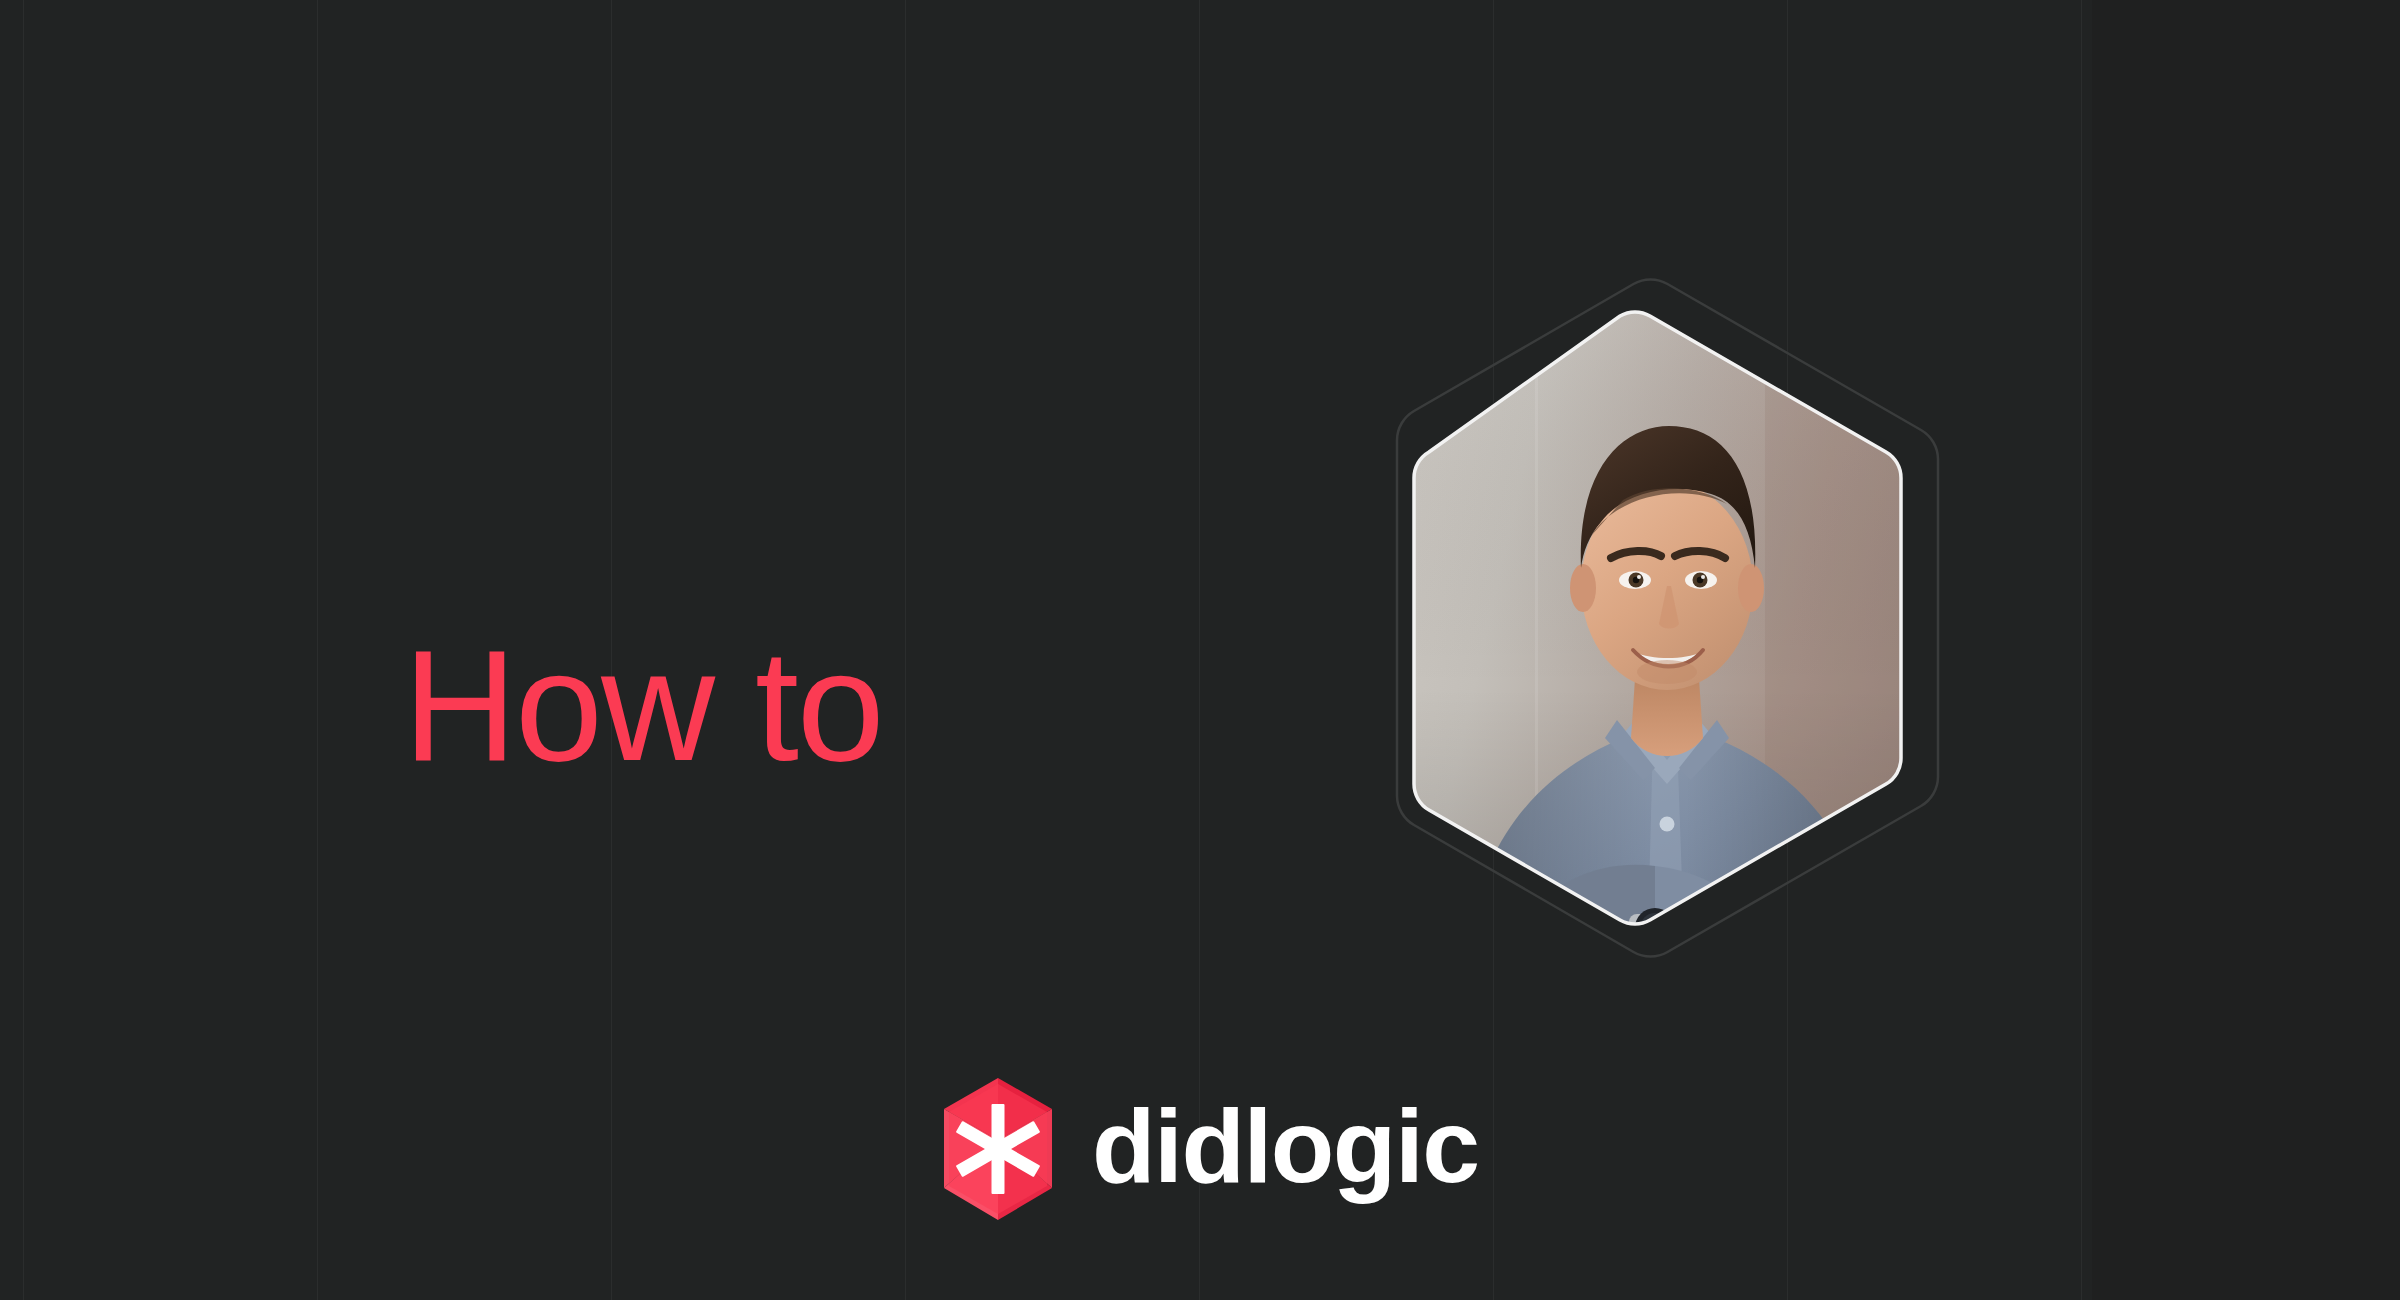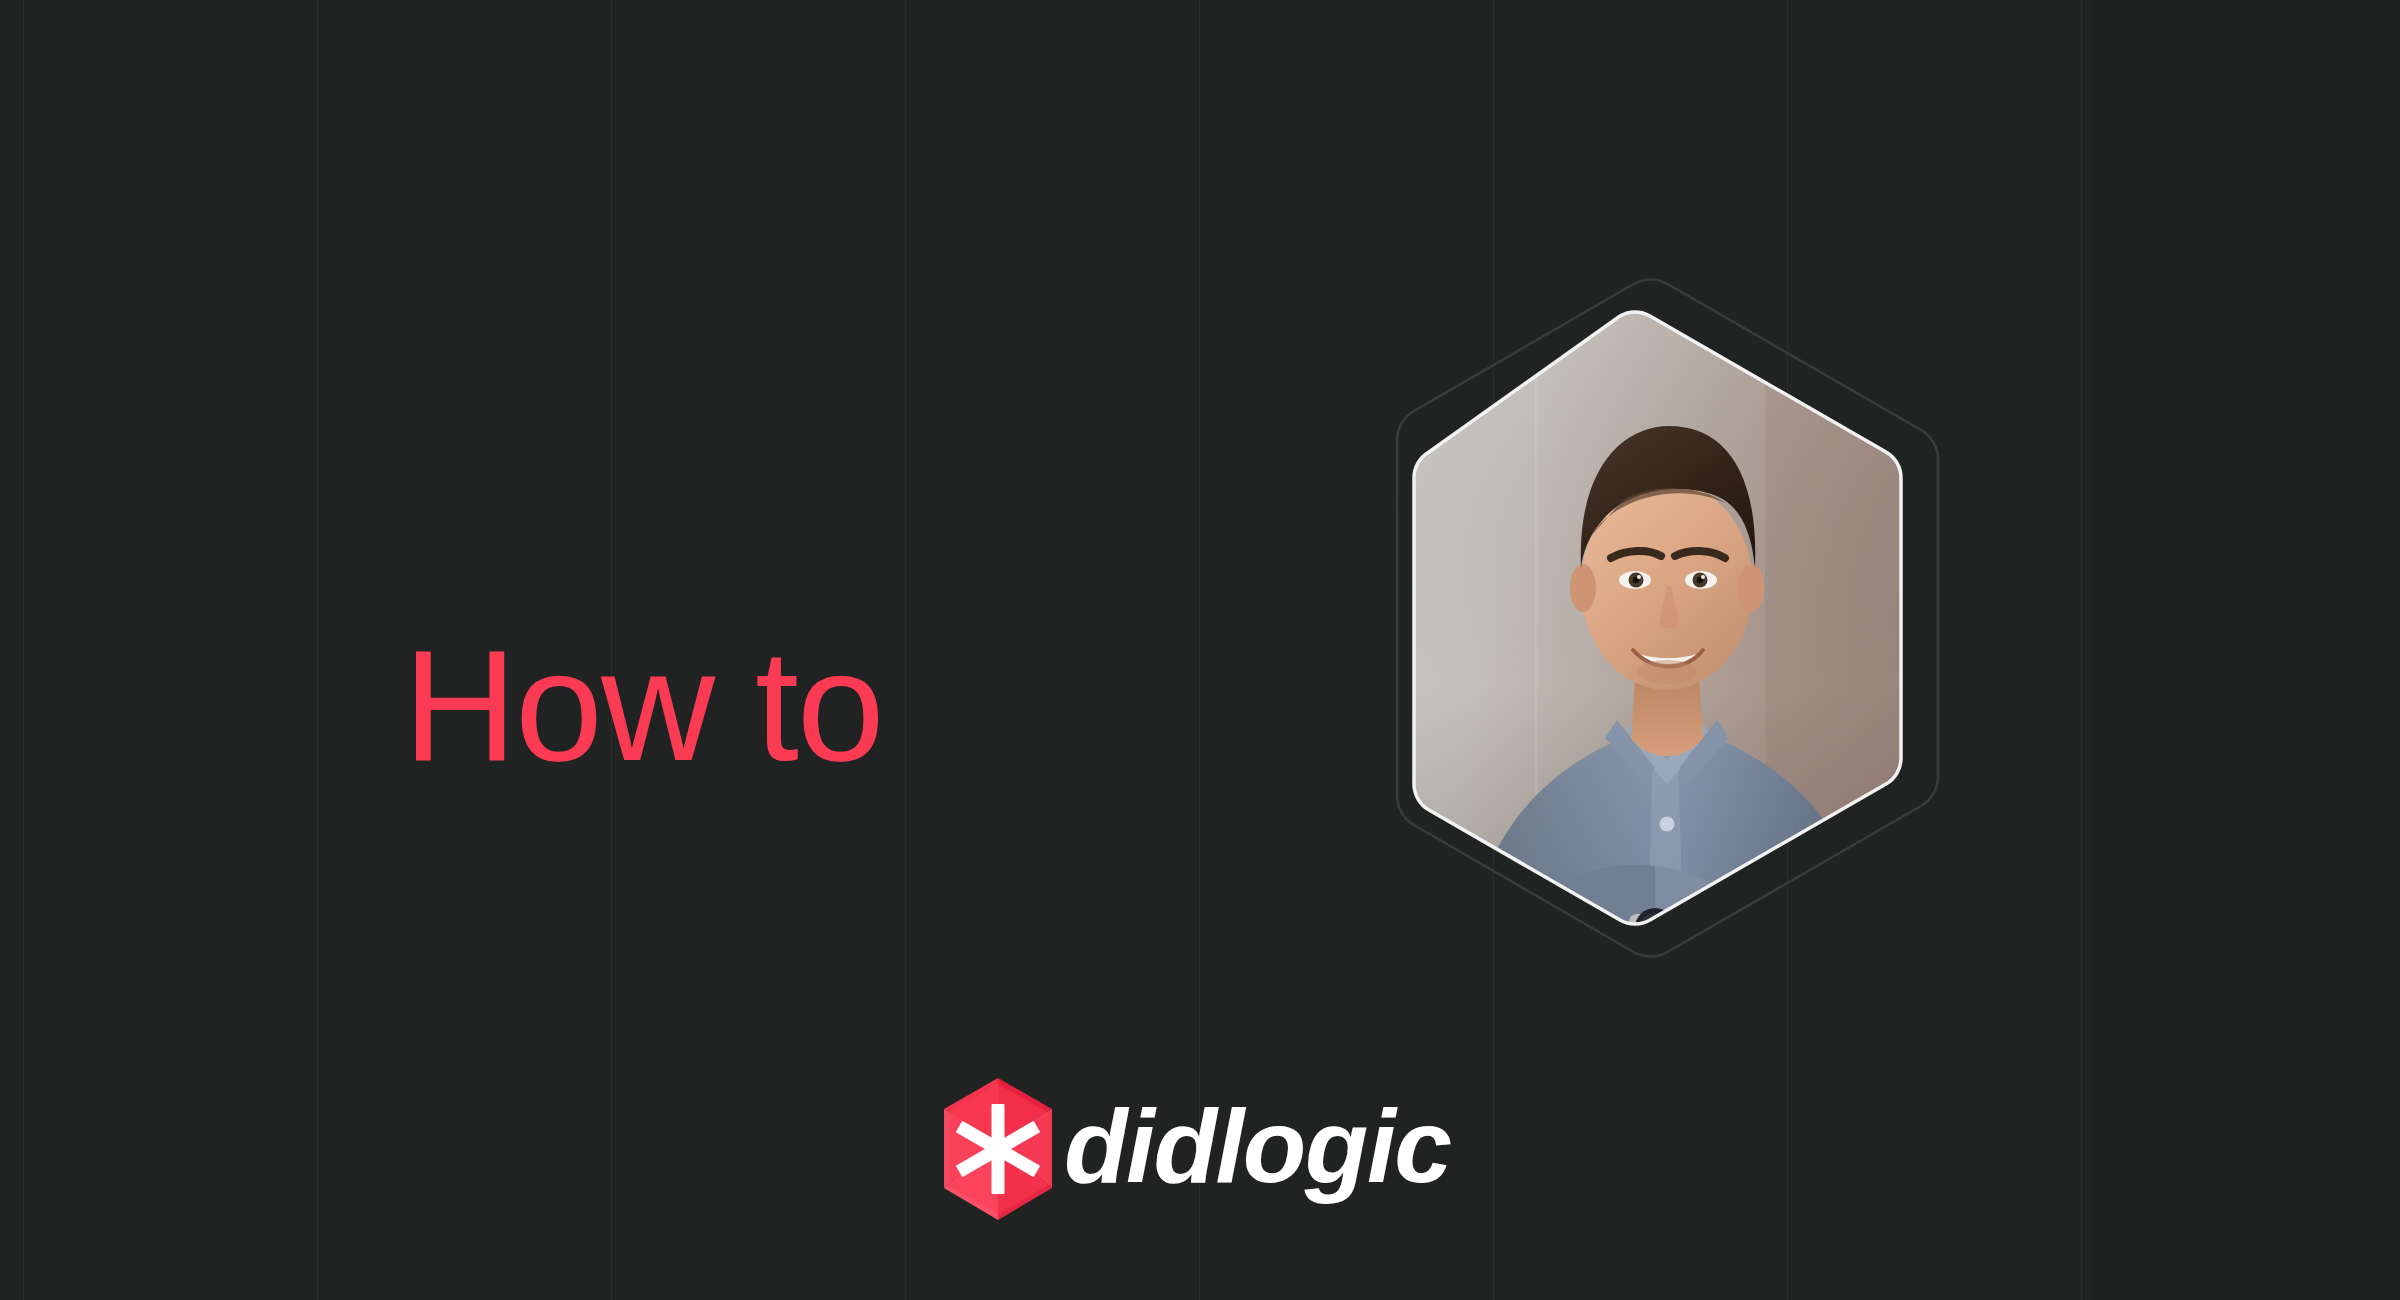--- a/index.html
+++ b/index.html
@@ -70,23 +70,22 @@
     top: 0;
   }
 
   
   .logo-lockup {
     position: absolute;
     left: 944px;
     top: 1078px;
     display: flex;
     align-items: center;
-    gap: 12px;
+    gap: 40px;
     z-index: 3;
-    font-style: italic;
   }
   .logo-mark {
     width: 108px;
     height: 142px;
     flex: 0 0 auto;
     display: block;
   }
   .logo-wordmark {
     color: #ffffff;
     font-size: 104px;

